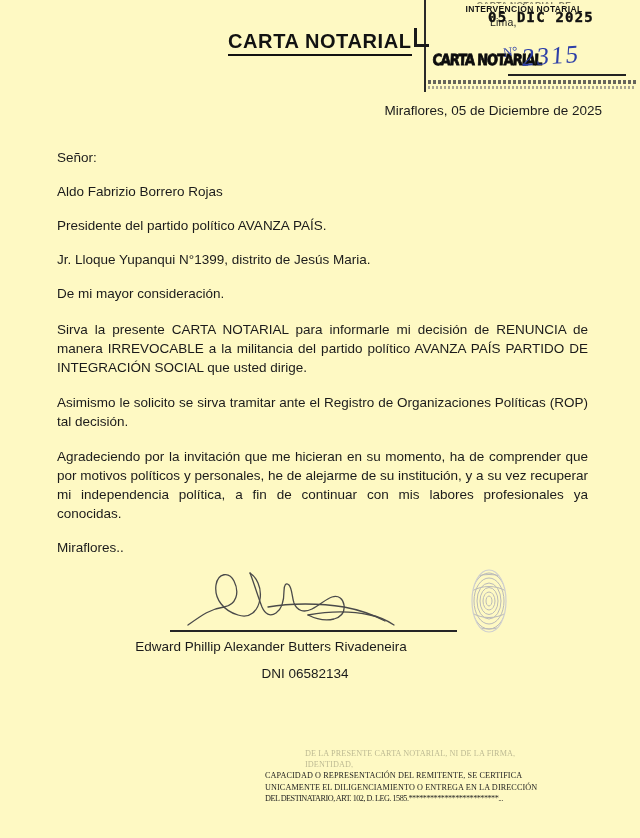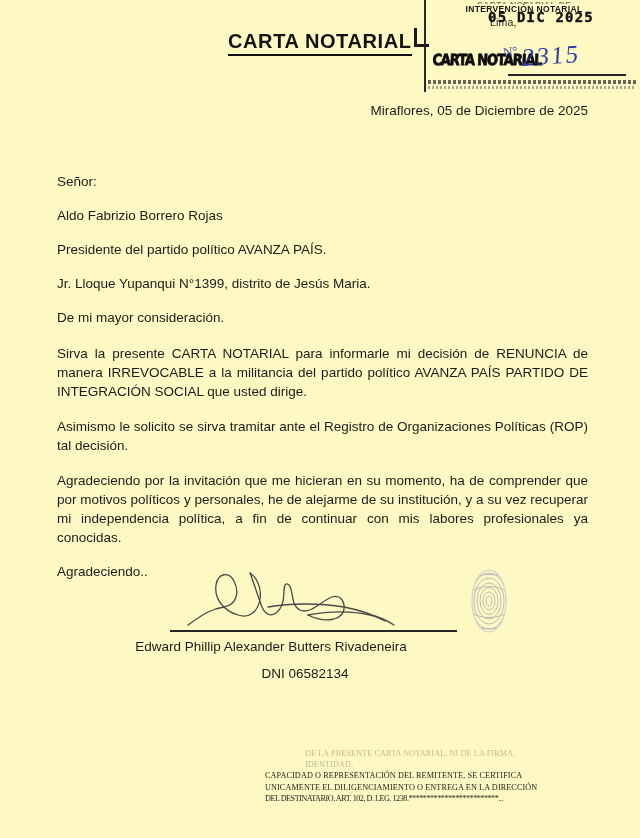--- a/index.html
+++ b/index.html
@@ -146,35 +146,34 @@
     font-weight: bold;
     letter-spacing: .6px;
     color: #121212;
     border-bottom: 2px solid #121212;
     padding-bottom: 1px;
   }
 
   
   .date-line {
     position: absolute;
-    left: 0;
+    left: 14px;
     top: 103px;
     width: 588px;
     text-align: right;
     font-size: 13.5px;
     color: #1b1b1b;
   }
 
   
   .body-block {
     position: absolute;
     left: 57px;
     top: 150px;
     width: 531px;
-    margin-top: 24px;
   }
   .addr-line {
     font-size: 13.5px;
     line-height: 16px;
     margin-bottom: 18px;
     color: #1b1b1b;
   }
   .para {
     font-size: 13.5px;
     line-height: 19px;
@@ -291,21 +290,21 @@
     <div class="addr-line">Aldo Fabrizio Borrero Rojas</div>
     <div class="addr-line">Presidente del partido político AVANZA PAÍS.</div>
     <div class="addr-line">Jr. Lloque Yupanqui  N°1399, distrito de Jesús Maria.</div>
 
     <div class="addr-line">De mi mayor consideración.</div>
 
     <div class="para">Sirva la presente CARTA NOTARIAL para informarle mi decisión de RENUNCIA de manera IRREVOCABLE a la militancia del partido político AVANZA PAÍS PARTIDO DE INTEGRACIÓN SOCIAL que usted dirige.</div>
     <div class="para">Asimismo le solicito se sirva tramitar ante el Registro de Organizaciones Políticas (ROP) tal decisión.</div>
     <div class="para">Agradeciendo por la invitación que me hicieran en su momento, ha de comprender que por motivos políticos y personales, he de alejarme de su institución, y a su vez recuperar mi independencia política, a fin de continuar con mis labores profesionales ya conocidas.</div>
 
-    <div class="closing">Agradeciendo..</div>
+    <div class="closing">Miraflores..</div>
   </div>
 
   <div class="sign-area">
 
     <svg class="signature-svg" width="260" height="80" viewBox="0 0 260 80">
       <g fill="none" stroke="#4a4a4a" stroke-width="1.3" stroke-linecap="round">
         <path d="M8 62 C 22 52, 30 46, 44 44 C 56 42, 60 30, 54 18 C 49 8, 38 10, 36 22
                  C 34 36, 44 48, 58 52 C 70 56, 78 48, 80 36 C 82 24, 76 14, 70 10"></path>
         <path d="M70 10 C 74 20, 78 34, 82 44 C 85 51, 90 54, 96 50 C 102 46, 104 38, 104 28
                  C 104 22, 106 19, 109 22 C 112 25, 112 34, 114 40 C 117 48, 124 50, 132 46
@@ -341,16 +340,16 @@
     </svg>
 
     <div class="sign-name">Edward Phillip Alexander Butters Rivadeneira</div>
     <div class="sign-dni">DNI 06582134</div>
   </div>
 
   <div class="disclaimer">
     <div class="l2"><span class="fade-start">DE LA PRESENTE CARTA NOTARIAL, NI DE LA FIRMA, IDENTIDAD,</span></div>
     <div>CAPACIDAD O REPRESENTACIÓN DEL REMITENTE, SE CERTIFICA</div>
     <div>UNICAMENTE EL DILIGENCIAMIENTO O ENTREGA EN LA DIRECCIÓN</div>
-    <div class="dots">DEL DESTINATARIO, ART. 102, D. LEG. 1238.*************************...</div>
+    <div class="dots">DEL DESTINATARIO, ART. 102, D. LEG. 1585.*************************...</div>
   </div>
 
 </div>
 
 </body></html>

